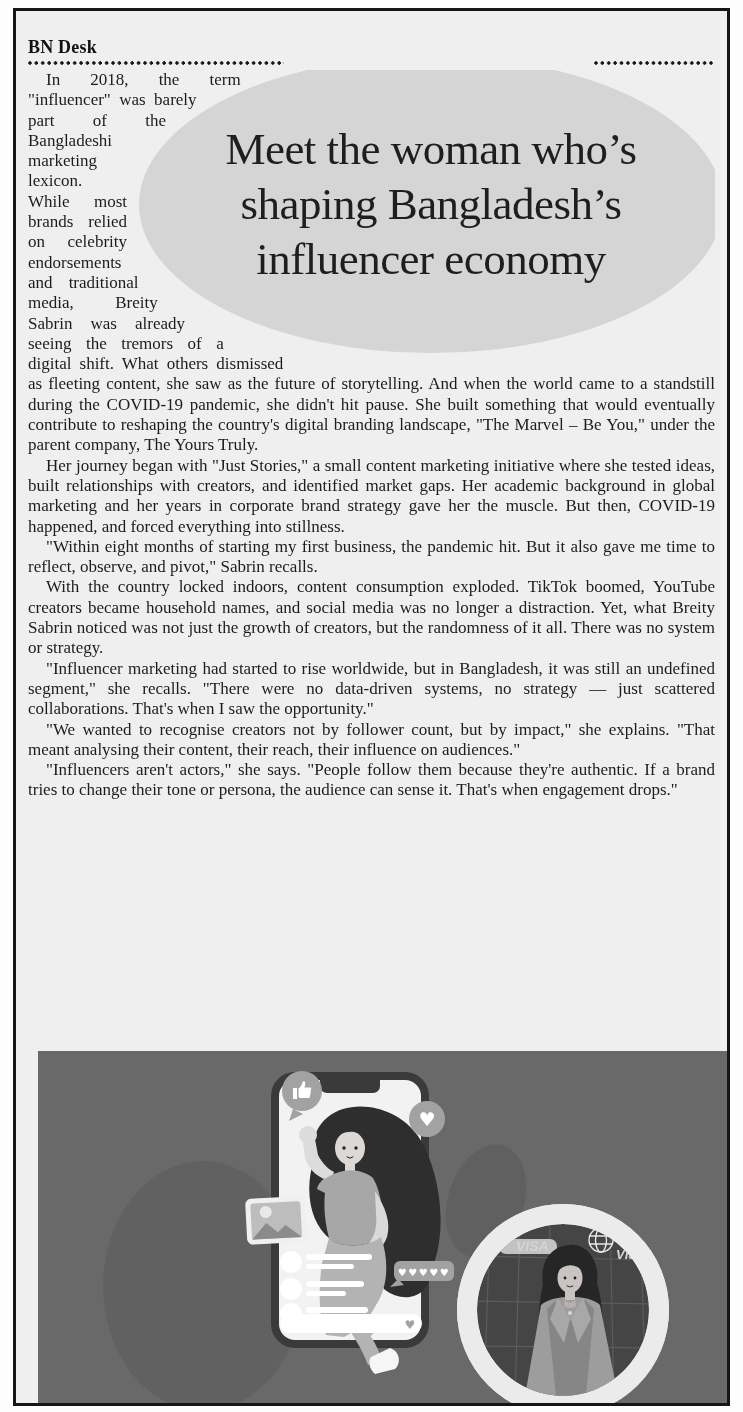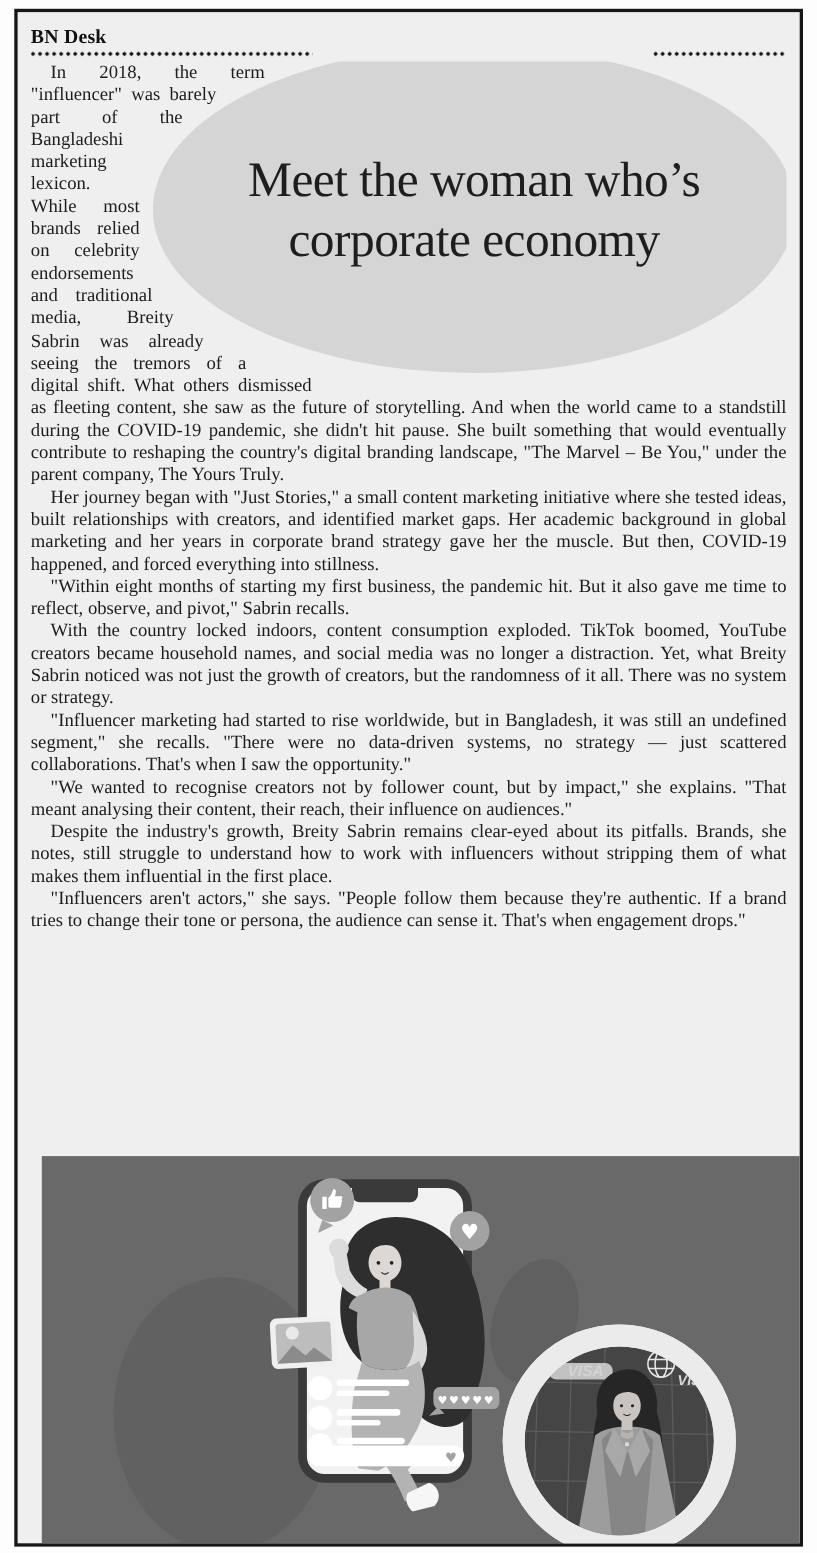--- a/index.html
+++ b/index.html
@@ -7,21 +7,21 @@
   .page {
     position:relative; width:743px; height:1412px;
     background:#fdfdfd; padding:8px 13px 6px 13px;
   }
   .frame {
     position:relative; width:100%; height:100%;
     border:3px solid #161616; background:#f0eff0;
     padding:0 12px; overflow:hidden;
   }
   .byline {
-    margin-top:11px;
+    margin-top:25px;
     font:bold 18px/22px "Liberation Serif", serif;
     color:#111; letter-spacing:.2px;
   }
   .dotted-row {
     margin-top:3px; height:5px;
     display:flex; justify-content:space-between;
   }
   .dots {
     height:4px;
     background-image:radial-gradient(circle at 2px 2px, #141414 1.5px, transparent 1.9px);
@@ -65,30 +65,30 @@
 
     <div class="dotted-row">
       <div class="dots left"></div>
       <div class="dots right"></div>
     </div>
 
     <div class="article">
       <div class="headline-oval">
         <h1>
           <span>Meet the woman who’s</span>
-          <span>corporate economy</span>
+          <span>shaping Bangladesh’s</span>
+          <span>influencer economy</span>
         </h1>
       </div>
       <p>In 2018, the term "influencer" was barely part of the Bangladeshi marketing lexicon. While most brands relied on celebrity endorsements and traditional media, Breity Sabrin was already seeing the tremors of a digital shift. What others dismissed as fleeting content, she saw as the future of storytelling. And when the world came to a standstill during the COVID-19 pandemic, she didn't hit pause. She built something that would eventually contribute to reshaping the country's digital branding landscape, "The Marvel – Be You," under the parent company, The Yours Truly.</p>
       <p>Her journey began with "Just Stories," a small content marketing initiative where she tested ideas, built relationships with creators, and identified market gaps. Her academic background in global marketing and her years in corporate brand strategy gave her the muscle. But then, COVID-19 happened, and forced everything into stillness.</p>
       <p>"Within eight months of starting my first business, the pandemic hit. But it also gave me time to reflect, observe, and pivot," Sabrin recalls.</p>
       <p>With the country locked indoors, content consumption exploded. TikTok boomed, YouTube creators became household names, and social media was no longer a distraction. Yet, what Breity Sabrin noticed was not just the growth of creators, but the randomness of it all. There was no system or strategy.</p>
       <p>"Influencer marketing had started to rise worldwide, but in Bangladesh, it was still an undefined segment," she recalls. "There were no data-driven systems, no strategy — just scattered collaborations. That's when I saw the opportunity."</p>
       <p>"We wanted to recognise creators not by follower count, but by impact," she explains. "That meant analysing their content, their reach, their influence on audiences."</p>
-      <p>Despite the industry's growth, Breity Sabrin remains clear-eyed about its pitfalls. Brands, she notes, still struggle to understand how to work with influencers without stripping them of what makes them influential in the first place.</p>
       <p>"Influencers aren't actors," she says. "People follow them because they're authentic. If a brand tries to change their tone or persona, the audience can sense it. That's when engagement drops."</p>
     </div>
 
     <div class="photo-panel">
       <svg width="694" height="362" viewBox="0 0 694 362">
 
         <ellipse cx="165" cy="235" rx="100" ry="125" fill="rgba(0,0,0,0.07)"></ellipse>
         <ellipse cx="448" cy="150" rx="38" ry="58" fill="rgba(0,0,0,0.08)" transform="rotate(18 448 150)"></ellipse>
         <circle cx="468" cy="192" r="9" fill="rgba(0,0,0,0.10)"></circle>
 

